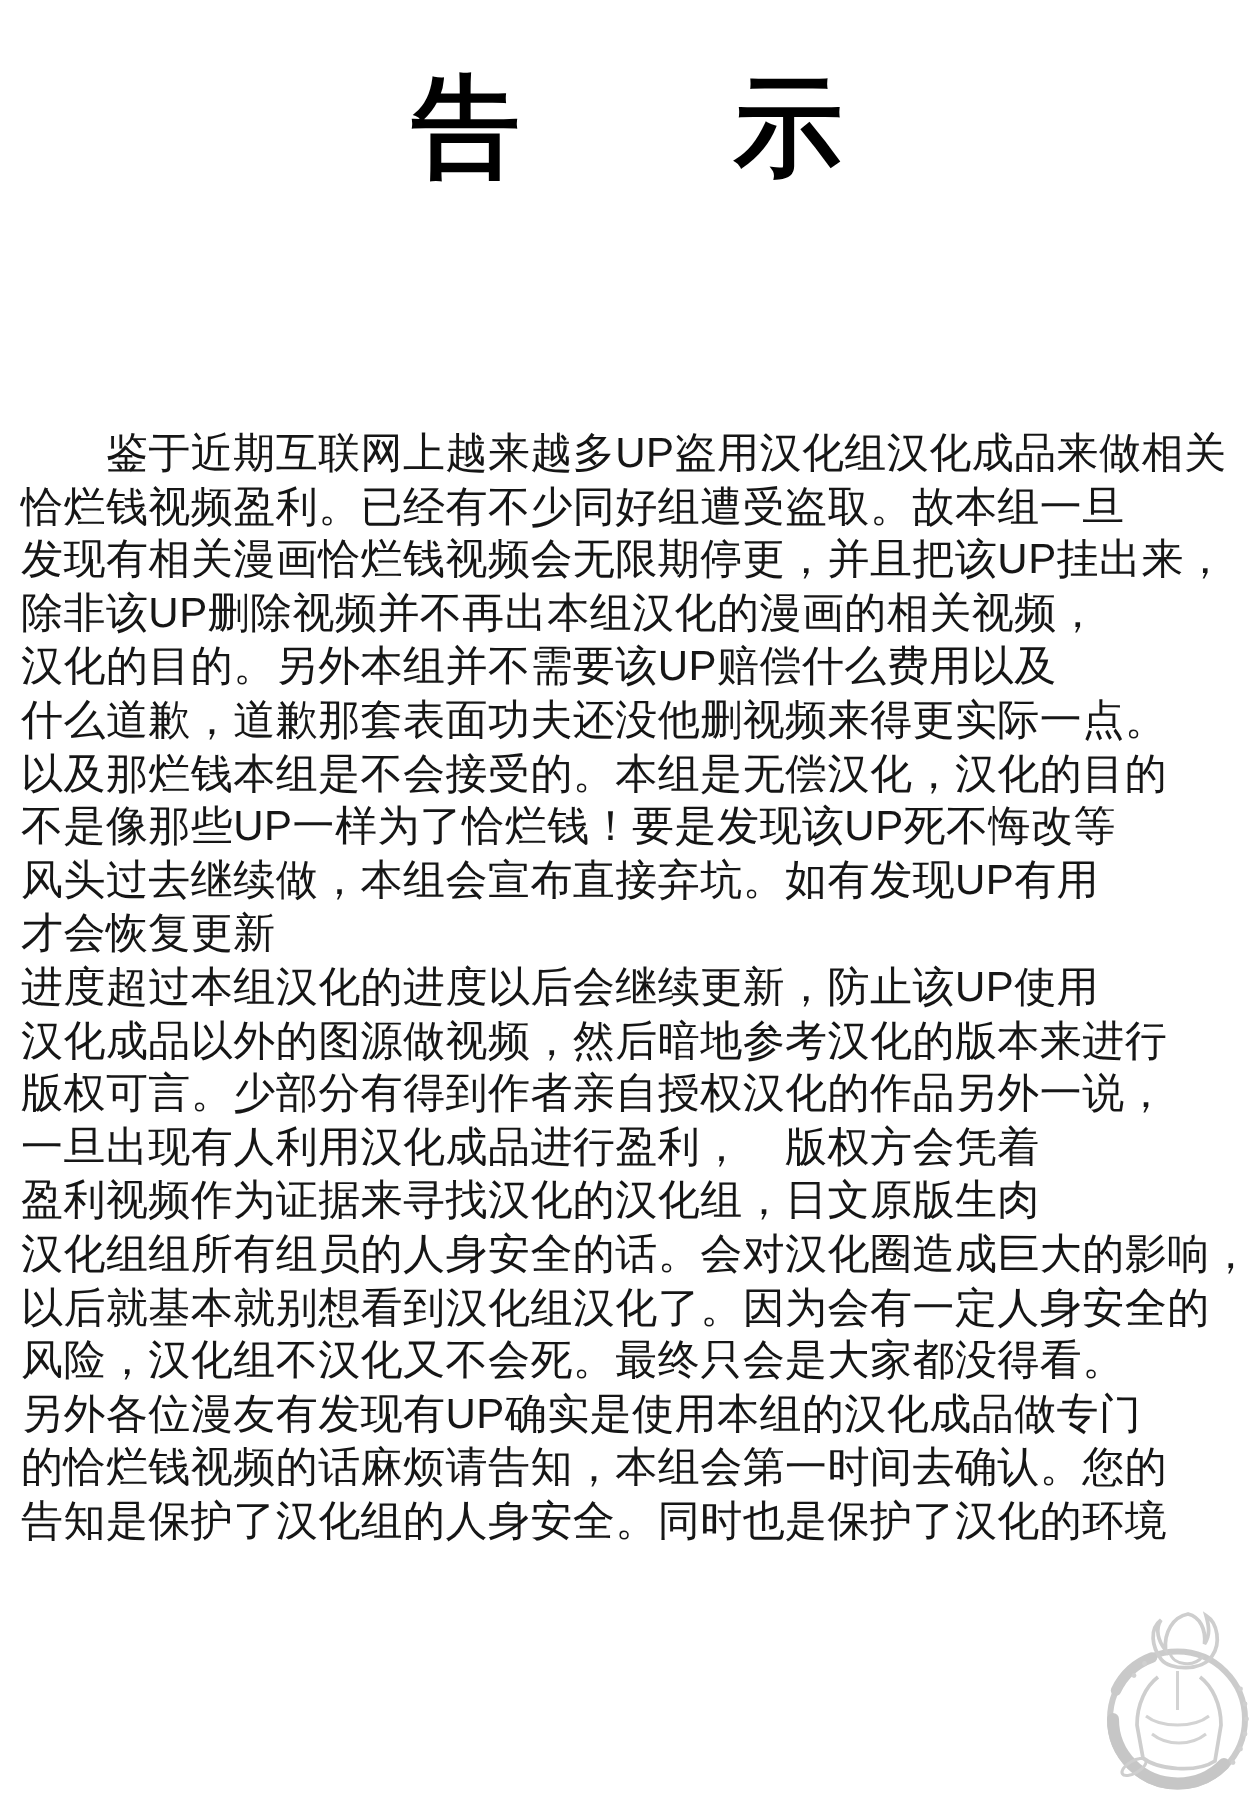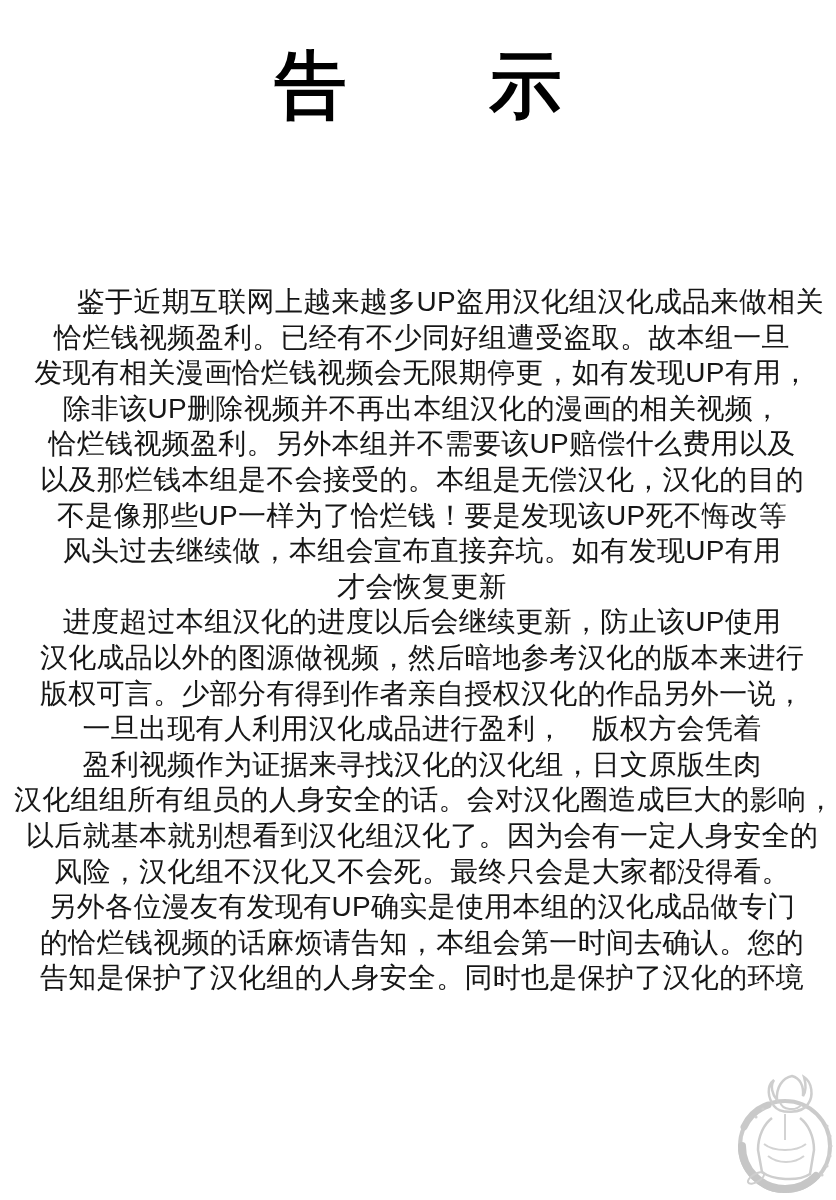--- a/index.html
+++ b/index.html
@@ -37,21 +37,20 @@
     font-size: 28px;
     line-height: 35.6px;
     font-weight: 400;
     color: #161616;
     letter-spacing: 0.3px;
     z-index: 2;
   }
   .notice-line {
     white-space: nowrap;
     height: 35.6px;
-    text-align: center;
   }
   .watermark {
     position: absolute;
     left: 728px;
     top: 1052px;
     width: 112px;
     height: 148px;
     z-index: 1;
     opacity: 0.85;
   }
@@ -62,23 +61,24 @@
 <div class="page">
 
   <div class="notice-title">
     <span>告</span>
     <span>示</span>
   </div>
 
   <div class="notice-body">
     <div class="notice-line">　　鉴于近期互联网上越来越多UP盗用汉化组汉化成品来做相关</div>
     <div class="notice-line">恰烂钱视频盈利。已经有不少同好组遭受盗取。故本组一旦</div>
-    <div class="notice-line">发现有相关漫画恰烂钱视频会无限期停更，如有发现UP有用，</div>
+    <div class="notice-line">发现有相关漫画恰烂钱视频会无限期停更，并且把该UP挂出来，</div>
     <div class="notice-line">除非该UP删除视频并不再出本组汉化的漫画的相关视频，</div>
-    <div class="notice-line">恰烂钱视频盈利。另外本组并不需要该UP赔偿什么费用以及</div>
+    <div class="notice-line">汉化的目的。另外本组并不需要该UP赔偿什么费用以及</div>
+    <div class="notice-line">什么道歉，道歉那套表面功夫还没他删视频来得更实际一点。</div>
     <div class="notice-line">以及那烂钱本组是不会接受的。本组是无偿汉化，汉化的目的</div>
     <div class="notice-line">不是像那些UP一样为了恰烂钱！要是发现该UP死不悔改等</div>
     <div class="notice-line">风头过去继续做，本组会宣布直接弃坑。如有发现UP有用</div>
     <div class="notice-line">才会恢复更新</div>
     <div class="notice-line">进度超过本组汉化的进度以后会继续更新，防止该UP使用</div>
     <div class="notice-line">汉化成品以外的图源做视频，然后暗地参考汉化的版本来进行</div>
     <div class="notice-line">版权可言。少部分有得到作者亲自授权汉化的作品另外一说，</div>
     <div class="notice-line">一旦出现有人利用汉化成品进行盈利，　版权方会凭着</div>
     <div class="notice-line">盈利视频作为证据来寻找汉化的汉化组，日文原版生肉</div>
     <div class="notice-line">汉化组组所有组员的人身安全的话。会对汉化圈造成巨大的影响，</div>

